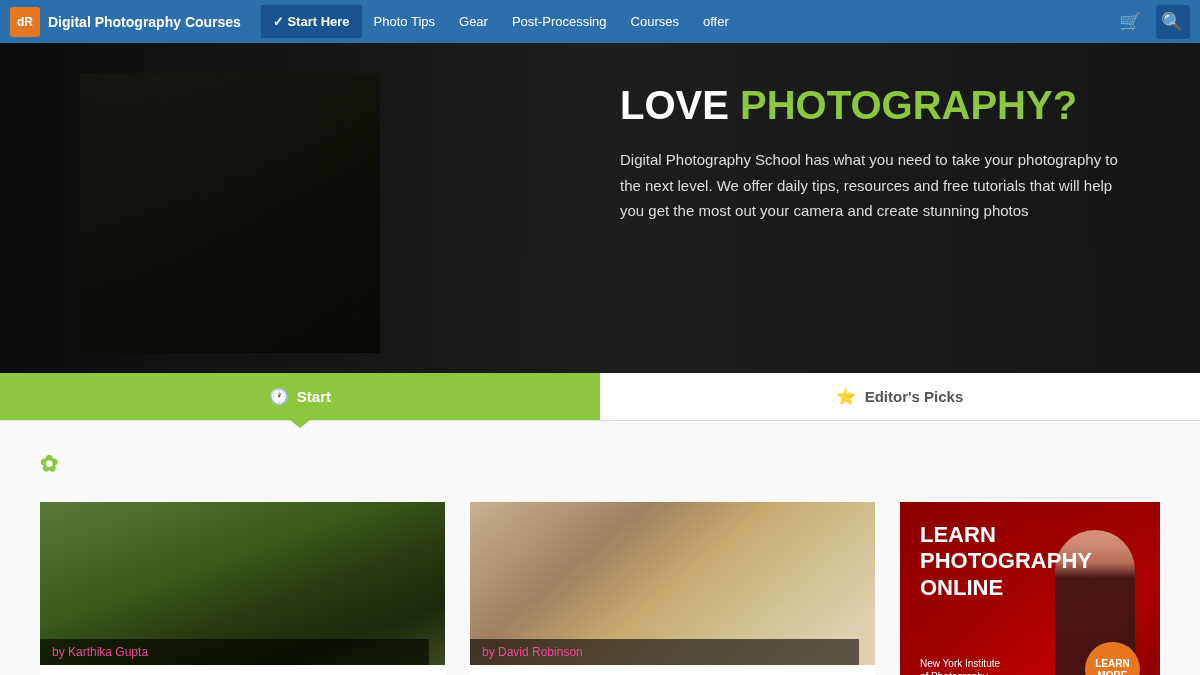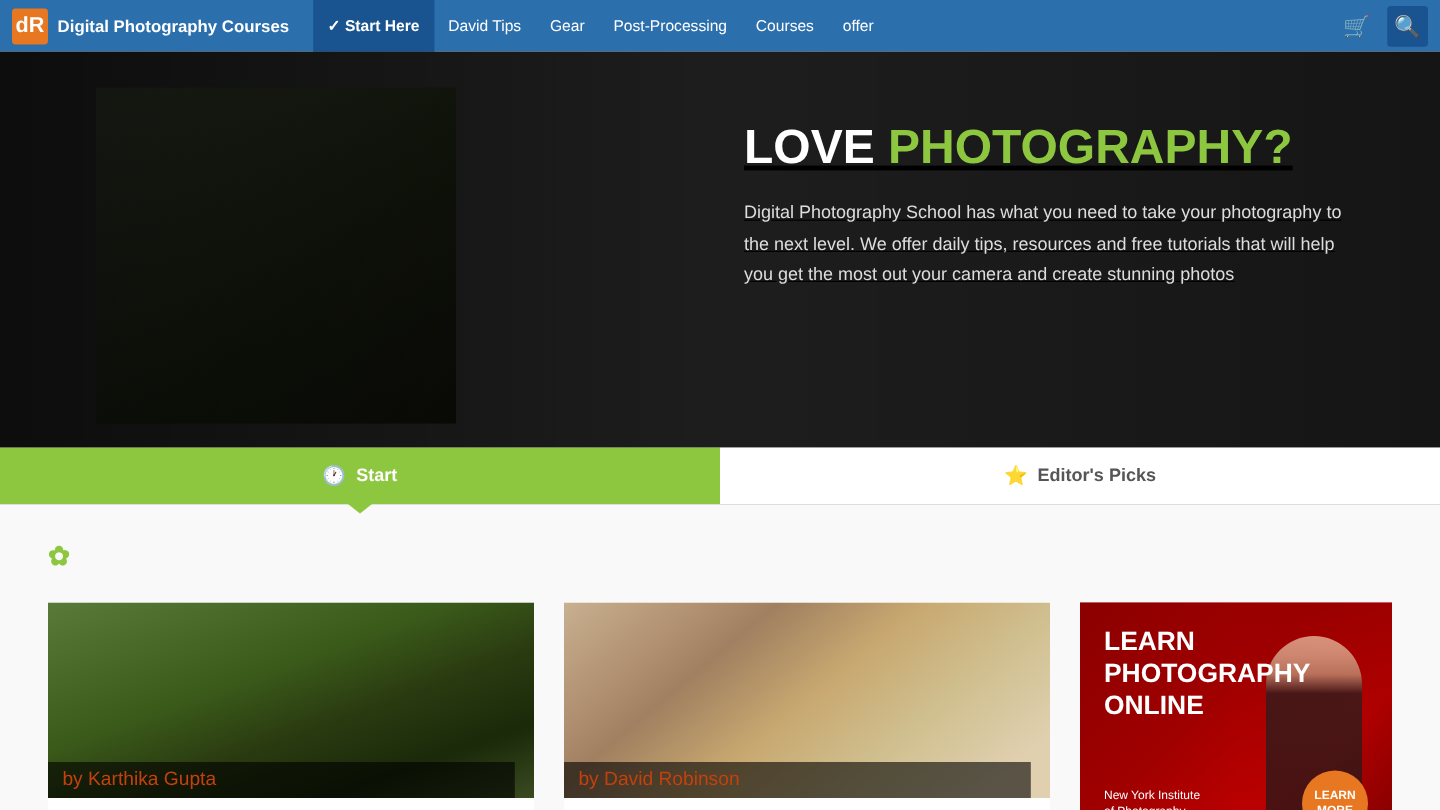--- a/index.html
+++ b/index.html
@@ -17,21 +17,21 @@
       display: flex;
       align-items: center;
       gap: 8px;
       margin-right: 20px;
       text-decoration: none;
     }
     .logo-icon {
       background: #e87722;
       color: white;
       font-weight: bold;
-      font-size: 18px;
+      font-size: 12px;
       width: 30px;
       height: 30px;
       display: flex;
       align-items: center;
       justify-content: center;
       border-radius: 3px;
     }
     .logo-text {
       color: white;
       font-size: 14px;
@@ -42,21 +42,21 @@
       display: flex;
       align-items: center;
       list-style: none;
       flex: 1;
     }
     .nav-links li a {
       color: white;
       text-decoration: none;
       font-size: 13px;
       padding: 0 12px;
-      height: 43px;
+      height: 33px;
       display: flex;
       align-items: center;
       white-space: nowrap;
     }
     .nav-links li.active a {
       background: #1a5490;
     }
     .nav-links li.start-here a {
       background: #1a5490;
       font-weight: bold;
@@ -106,24 +106,23 @@
       height: 280px;
       background: 
         linear-gradient(135deg, #3a4030 0%, #2a3020 30%, #1a2010 60%, #100f0a 100%);
       border-radius: 0;
       z-index: 0;
     }
 
     .hero-content {
       position: absolute;
       right: 80px;
-      top: 58px;
+      top: 40px;
       width: 500px;
       z-index: 2;
-      text-decoration: underline;
     }
     .hero-title {
       font-size: 40px;
       font-weight: bold;
       color: white;
       margin-bottom: 20px;
       line-height: 1.1;
     }
     .hero-title .highlight {
       color: #8dc63f;
@@ -233,22 +232,22 @@
     }
     .img-interior {
       background: linear-gradient(140deg, #c8b090 0%, #b09070 20%, #a08060 30%, #c8a870 50%, #d0c090 70%, #e0d0b0 90%);
     }
     .author-badge {
       position: absolute;
       bottom: 0;
       left: 0;
       right: 16px;
       background: rgba(0,0,0,0.6);
-      color: #c2410c;
-      font-size: 16px;
+      color: #ec4899;
+      font-size: 12px;
       padding: 6px 12px;
     }
     .article-title {
       font-size: 15px;
       font-weight: bold;
       color: #333;
       padding: 12px 0 5px 0;
       line-height: 1.4;
     }
 
@@ -325,21 +324,21 @@
 <nav class="navbar">
   <a class="logo-area" href="#">
     <div class="logo-icon">dR</div>
     <span class="logo-text">Digital Photography Courses</span>
   </a>
   <ul class="nav-links">
     <li class="start-here active">
       <a href="#">✓ Start Here</a>
     </li>
     <li>
-      <a href="#">David Tips</a>
+      <a href="#">Photo Tips</a>
     </li>
     <li>
       <a href="#">Gear</a>
     </li>
     <li>
       <a href="#">Post-Processing</a>
     </li>
     <li>
       <a href="#">Courses</a>
     </li>

